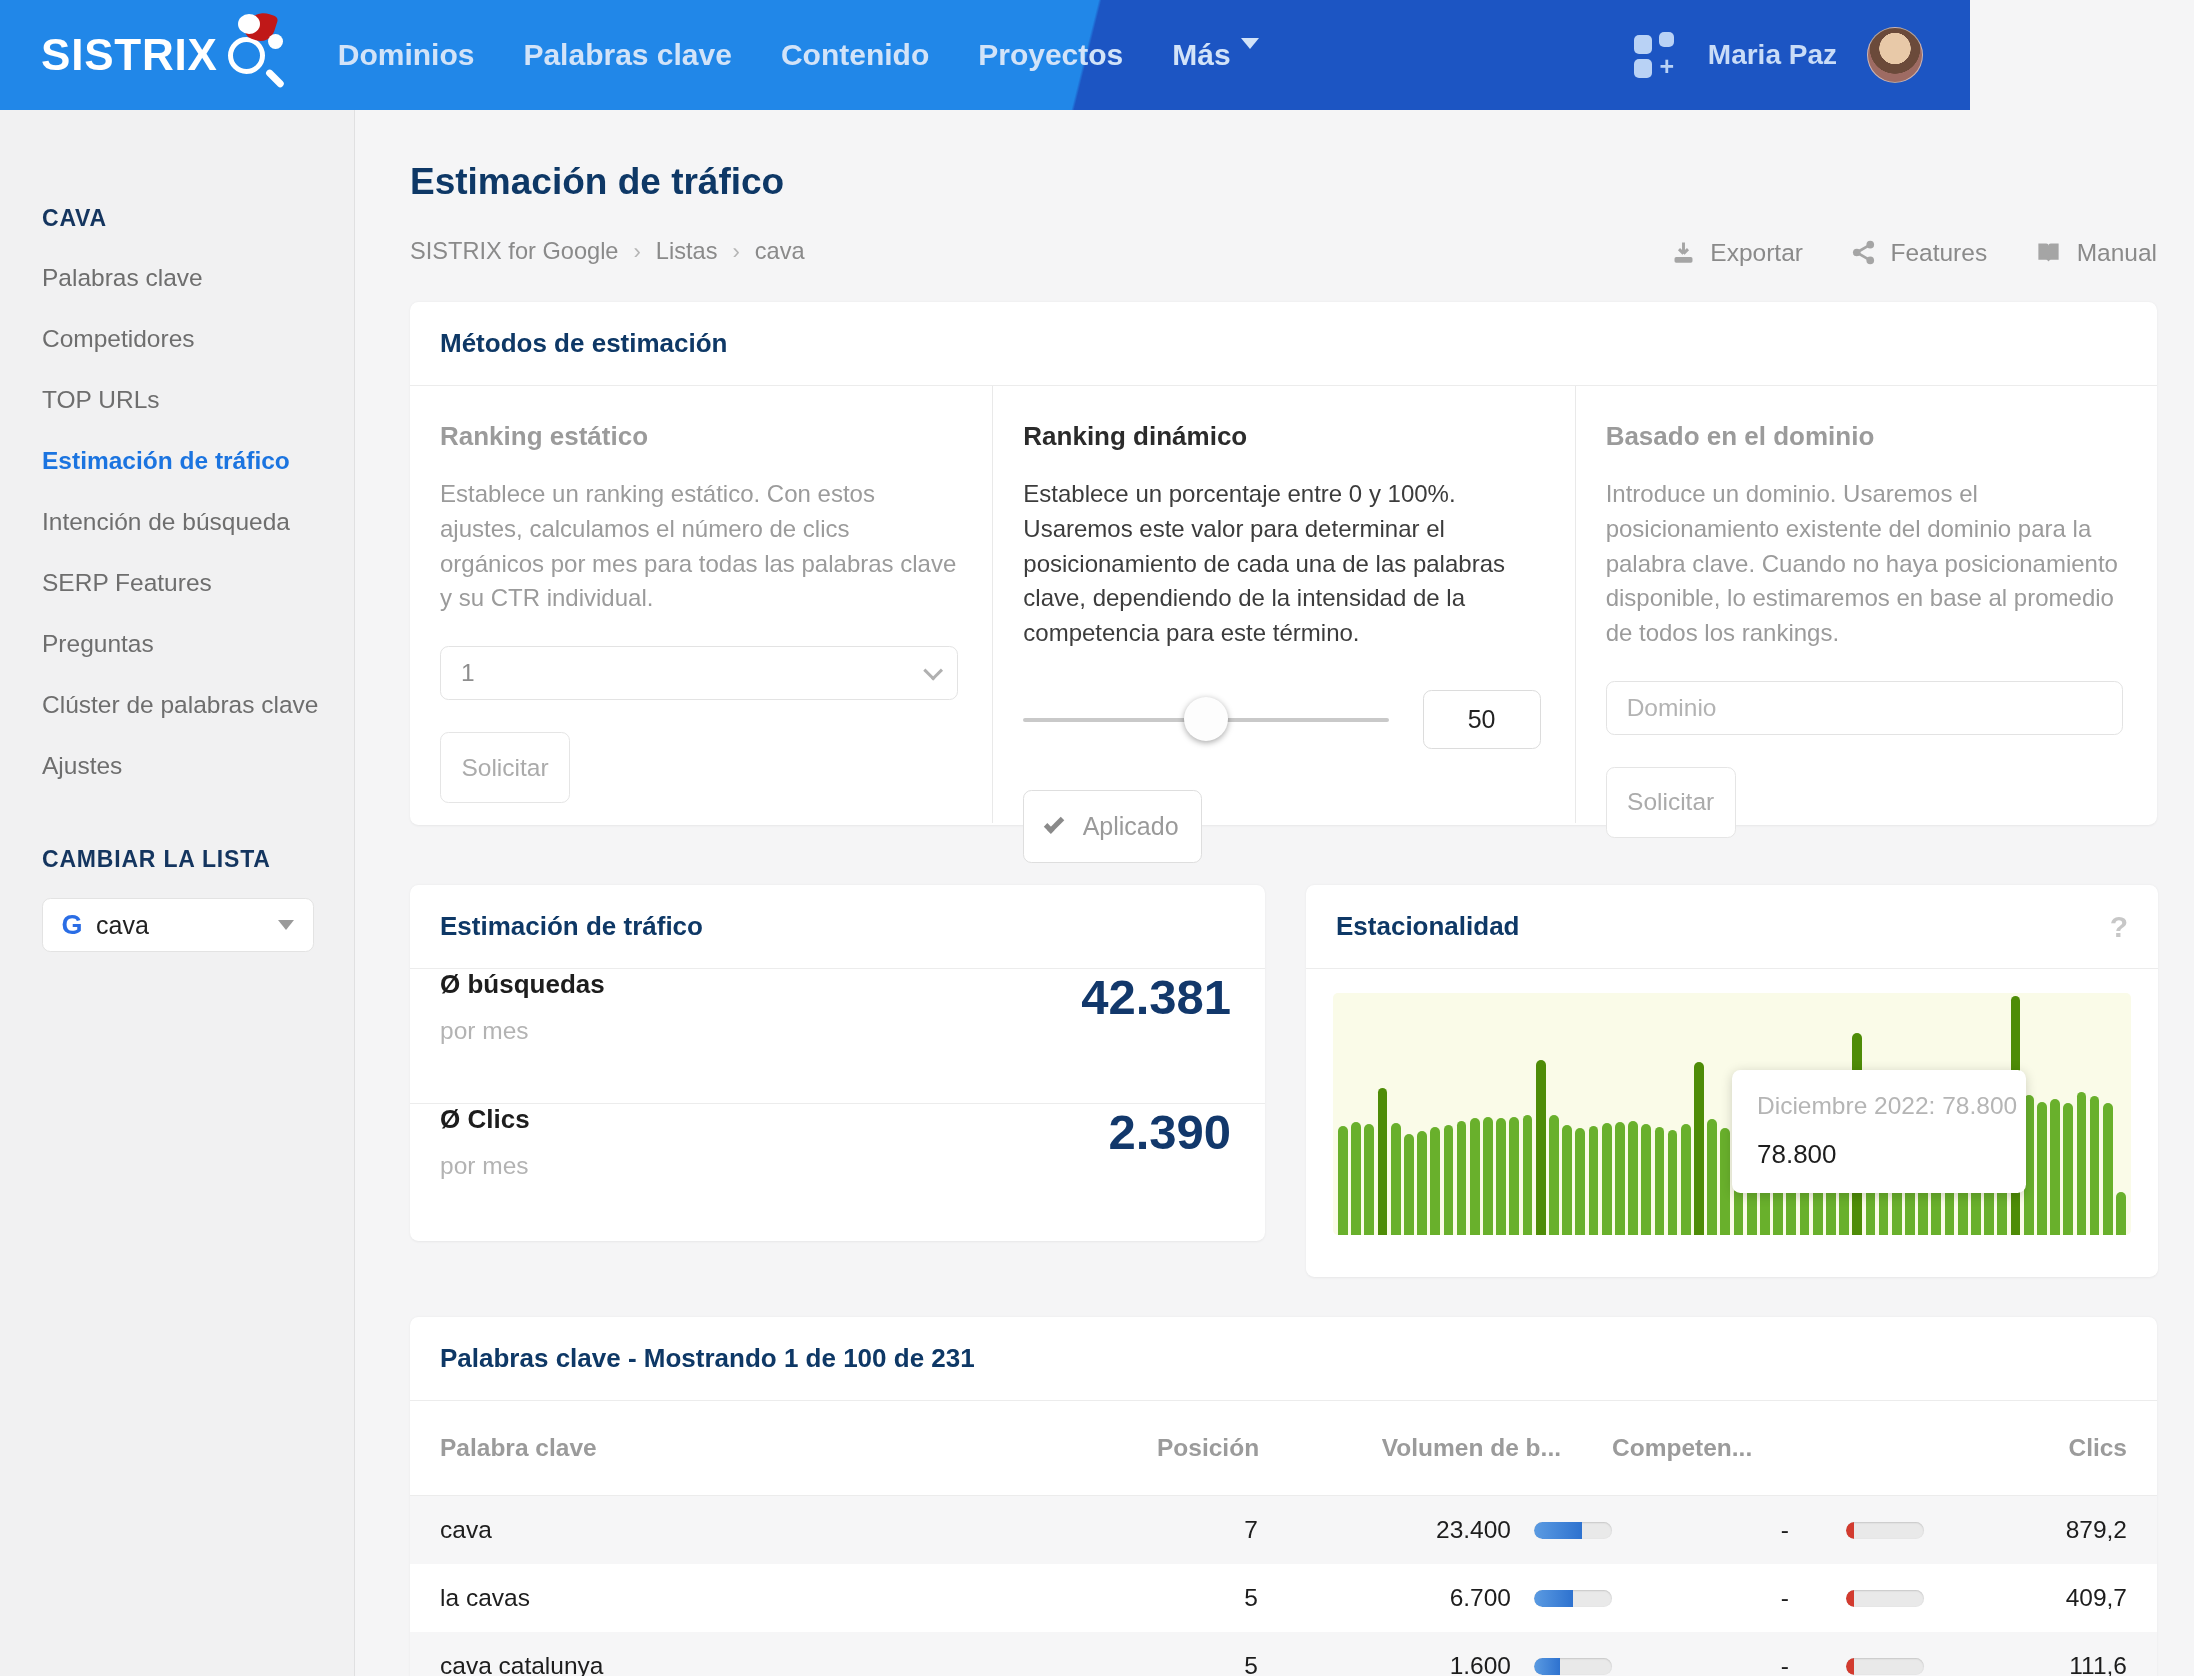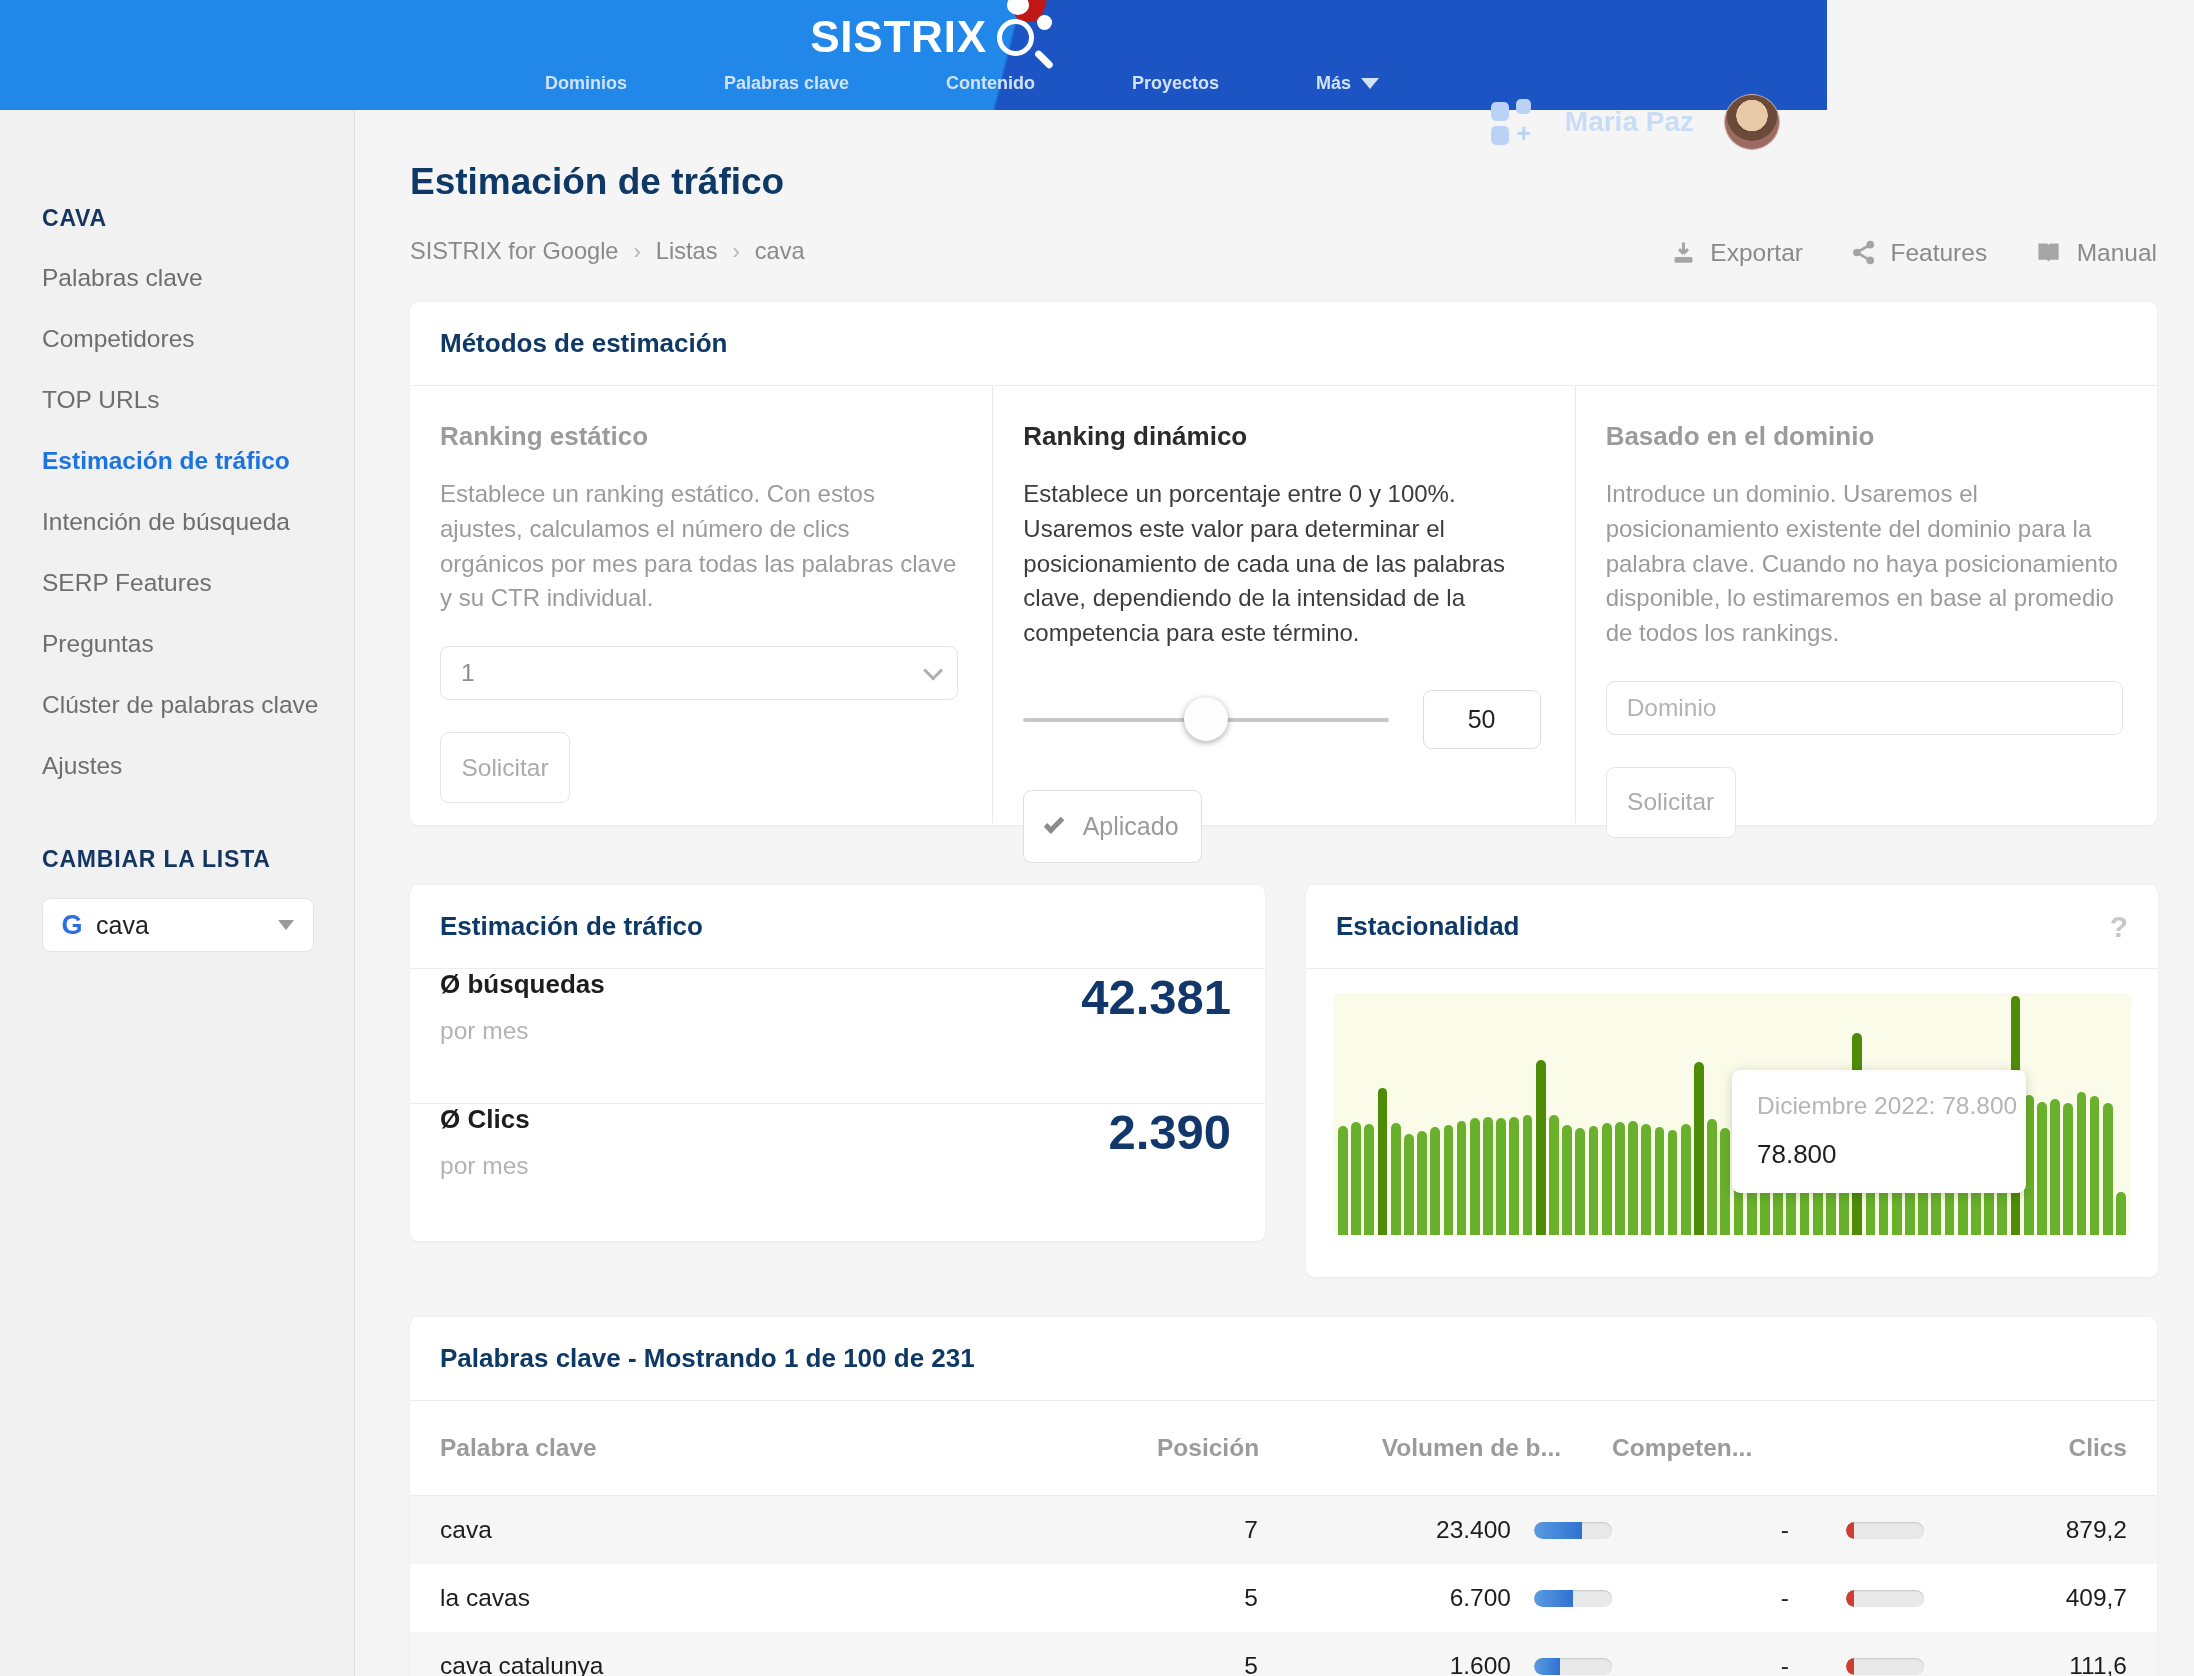--- a/index.html
+++ b/index.html
@@ -1,33 +1,33 @@
 <!DOCTYPE html>
 <html style="font-size:13.5px"><head>
 <meta charset="utf-8">
 <style>
   * { margin:0; padding:0; box-sizing:border-box; }
   html,body { width:2194px; height:1676px; }
   body { font-family:"Liberation Sans", sans-serif; background:#f5f5f6; overflow:hidden; position:relative; }
 
   
-  .topbar { position:absolute; left:0; top:0; width:1827px; height:110px;
+  .topbar { position:absolute; left:0; top:0; width:1970px; height:110px;
             background:linear-gradient(104deg,#2187e8 0%, #2187e8 55%, #1c55c3 55.15%, #1c55c3 100%);
-            display:flex; align-items:center; z-index:50;flex-direction:column; }
+            display:flex; align-items:center; z-index:50; }
   .logo-wrap { display:flex; align-items:center; margin-left:41px; position:relative; }
   .logo-text { color:#fff; font-size:44px; font-weight:bold; letter-spacing:0.8px; }
   .magnifier { position:relative; width:66px; height:73px; margin-left:5px; }
   .mag-ring { position:absolute; left:5px; top:18.6px; width:37px; height:37px; border:5.9px solid #fff; border-radius:50%; }
   .mag-handle { position:absolute; left:41px; top:56px; width:22px; height:6.8px; background:#fff; border-radius:3.4px; transform:rotate(45deg); }
   .santa-hat { position:absolute; left:15px; top:-10px; width:44px; height:37px; }
   .hat-body { position:absolute; left:8.4px; top:3.4px; width:29px; height:29px; background:#c01818; border-radius:80% 20% 60% 40%; transform:rotate(18deg); }
   .hat-brim { position:absolute; left:0px; top:5px; width:22px; height:20px; background:#fff; border-radius:50%; }
   .hat-pom { position:absolute; left:30px; top:25px; width:15px; height:15px; background:#fff; border-radius:50%; }
   .topnav { display:flex; align-items:center; gap:49px; margin-left:49px; }
-  .topnav-item { color:#d2e3f8; font-size:18px; font-weight:bold; cursor:pointer; display:flex; align-items:center; gap:10px;margin-left:48px; }
+  .topnav-item { color:#d2e3f8; font-size:30px; font-weight:bold; cursor:pointer; display:flex; align-items:flex-start; gap:10px; }
   .caret-down { width:0; height:0; border-left:9.3px solid transparent; border-right:9.3px solid transparent; border-top:11px solid #d2e3f8; display:inline-block; }
   .topbar-right { margin-left:auto; display:flex; align-items:center; gap:30px; margin-right:47px; }
   .apps-icon { position:relative; width:46px; height:46px; }
   .apps-icon i { position:absolute; background:#b9d2f5; border-radius:5px; }
   .apps-icon .a1 { left:1.7px; top:3.4px; width:18.6px; height:18.6px; }
   .apps-icon .a2 { left:27px; top:0px; width:15px; height:15px; }
   .apps-icon .a3 { left:1.7px; top:27px; width:18.6px; height:18.6px; }
   .apps-plus { position:absolute; left:25px; top:23.6px; width:20px; height:20px; color:#b9d2f5; font-size:25px; font-weight:bold; line-height:20px; text-align:center; }
   .user-name { color:#c9dcf7; font-size:28px; font-weight:bold; }
   .avatar { width:56px; height:56px; border-radius:50%;

